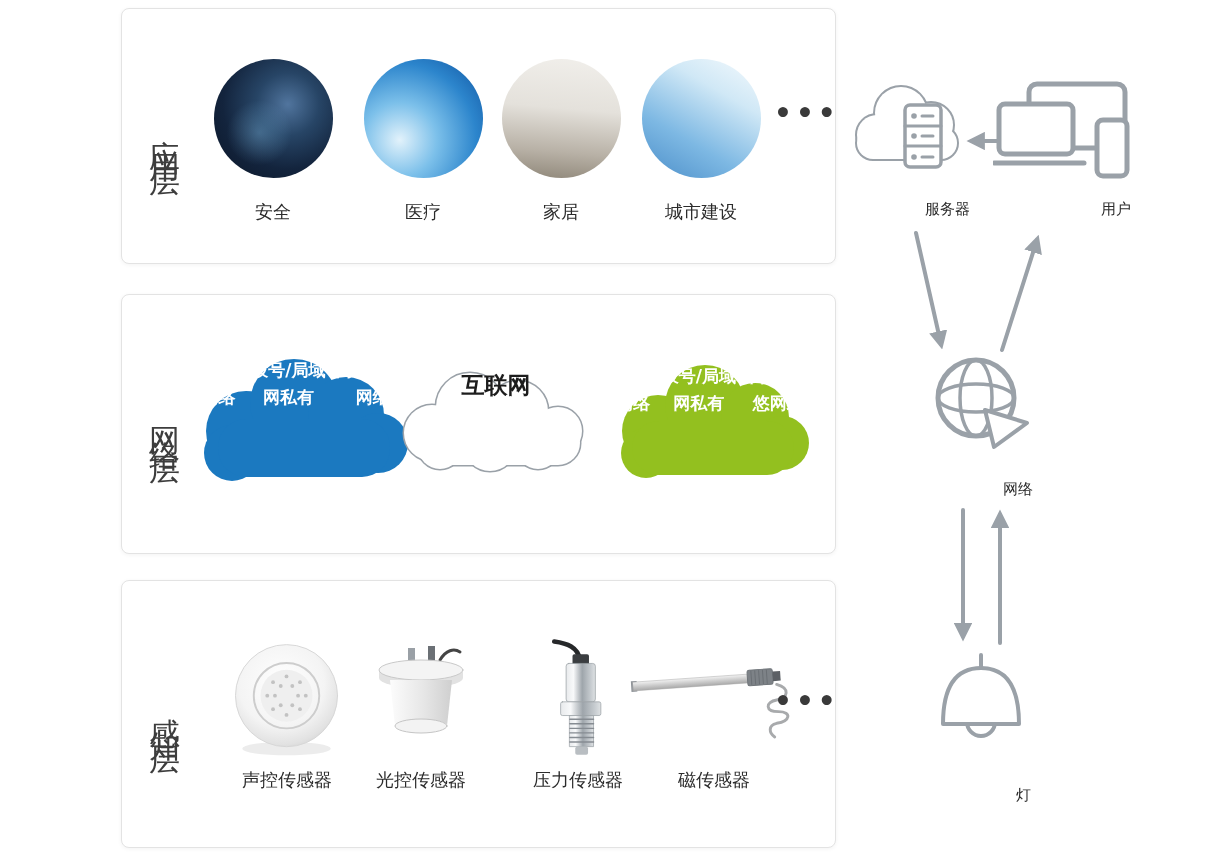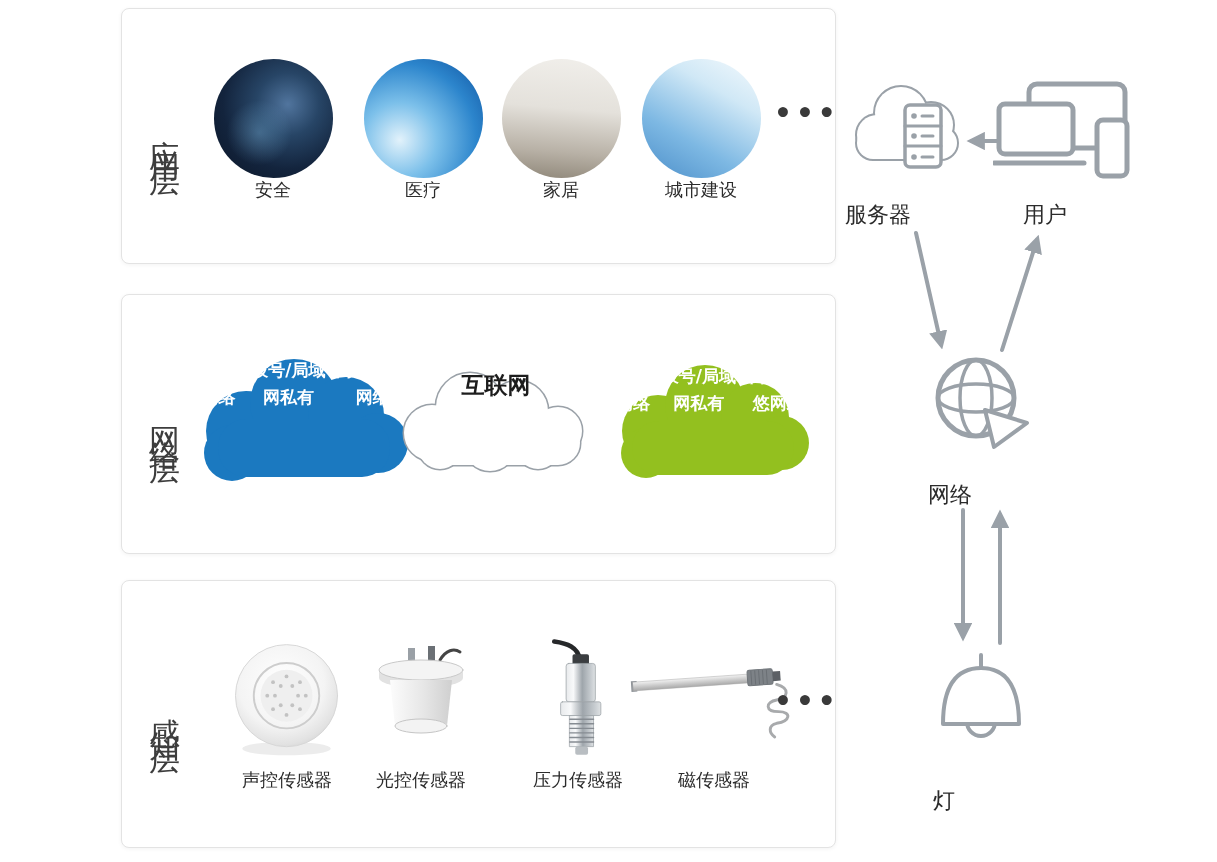--- a/index.html
+++ b/index.html
@@ -23,42 +23,42 @@
   .photo { width:119px; height:119px; border-radius:50%; margin:0 auto; }
   .photo-security { background:
       radial-gradient(closest-side at 38% 62%, rgba(130,190,230,.35), transparent 72%),
       radial-gradient(circle at 62% 38%, #51759e 0%, #274566 30%, #13243d 62%, #0a1526 100%); }
   .photo-medical { background:
       radial-gradient(circle at 30% 68%, #e2f2fb 0%, #7cc0ea 32%, #2c85cc 66%, #0f4f9b 100%); }
   .photo-home { background:
       linear-gradient(185deg, #f1efeb 0%, #e4e1db 42%, #b8b1a6 76%, #8e8678 100%); }
   .photo-city { background:
       linear-gradient(210deg, #f5fafd 0%, #d0e8f6 30%, #7db8e3 66%, #4b8ec9 100%); }
-  .cap { font-size:18px; color:#2b2b2b; }
+  .cap { margin-top:22px; font-size:18px; color:#2b2b2b; }
 
   .dots { position:absolute; font-size:28px; font-weight:bold; color:#3a3a3a; letter-spacing:4px; }
 
   
   .cloud { position:absolute; }
   .cloud svg { display:block; width:100%; height:100%; }
   .cloud-text { position:absolute; inset:0; display:flex; align-items:flex-start;
                 justify-content:center; font-weight:bold; color:#fff; font-size:17px;
                 line-height:1.6; text-align:center; }
   #cloud-center .cloud-text { color:#1c1c1c; font-size:23px; }
   .cb { fill:var(--cloud_blue,#1b79c0); }
   .cg { fill:var(--cloud_green,#93c01f); }
 
   
   .sensor-fig { position:absolute; top:55px; text-align:center; }
   .sensor-fig svg { display:block; margin:0 auto; }
   .sensor-fig .cap { margin-top:4px; }
 
   
   .flow-icon { position:absolute; }
-  .flow-label { position:absolute; text-align:left; font-size:22px; color:#2b2b2b; }
+  .flow-label { position:absolute; text-align:right; font-size:15px; color:#2b2b2b; }
   svg * { stroke-linecap:round; stroke-linejoin:round; }
   .st  { stroke:var(--icon_gray,#9aa1a8); fill:none; }
   .stf { stroke:var(--icon_gray,#9aa1a8); fill:#fff; }
   .fw  { fill:#fff; stroke:none; }
   .fg  { fill:var(--icon_gray,#9aa1a8); stroke:none; }
 
   .arrows { position:absolute; inset:0; pointer-events:none; }
   .arrows line { stroke:var(--arrow_gray,#9aa1a8); stroke-width:4; }
   #ah path { fill:var(--arrow_gray,#9aa1a8); }
 </style>
@@ -311,21 +311,21 @@
       <line class="st" stroke-width="3" x1="77" y1="82" x2="88" y2="82"></line>
   </svg>
   <div class="flow-label" style="left:845px;top:200px;width:125px">服务器</div>
 
   <svg class="flow-icon" style="left:993px;top:80px" width="138" height="108" viewBox="0 0 138 108">
     <rect class="stf" stroke-width="5" x="36" y="4" width="96" height="64" rx="8"></rect>
     <rect class="stf" stroke-width="5" x="6" y="24" width="74" height="50" rx="6"></rect>
     <line class="st" stroke-width="5" x1="1" y1="83" x2="91" y2="83"></line>
     <rect class="stf" stroke-width="5" x="104" y="40" width="30" height="56" rx="6"></rect>
   </svg>
-  <div class="flow-label" style="left:1023px;top:200px;width:138px">用户</div>
+  <div class="flow-label" style="left:993px;top:200px;width:138px">用户</div>
 
   <svg class="flow-icon" style="left:928px;top:352px" width="105" height="105" viewBox="0 0 105 105">
     <circle class="stf" stroke-width="5" cx="48" cy="46" r="38"></circle>
     <ellipse class="st" stroke-width="3.5" cx="48" cy="46" rx="16" ry="38"></ellipse>
     <ellipse class="st" stroke-width="3.5" cx="48" cy="46" rx="38" ry="14"></ellipse>
     <path class="stf" stroke-width="4" d="M57,58 L99,71 L66,95 Z"></path>
   </svg>
   <div class="flow-label" style="left:928px;top:480px;width:105px">网络</div>
 
   <svg class="flow-icon" style="left:933px;top:650px" width="98" height="112" viewBox="0 0 98 112">

